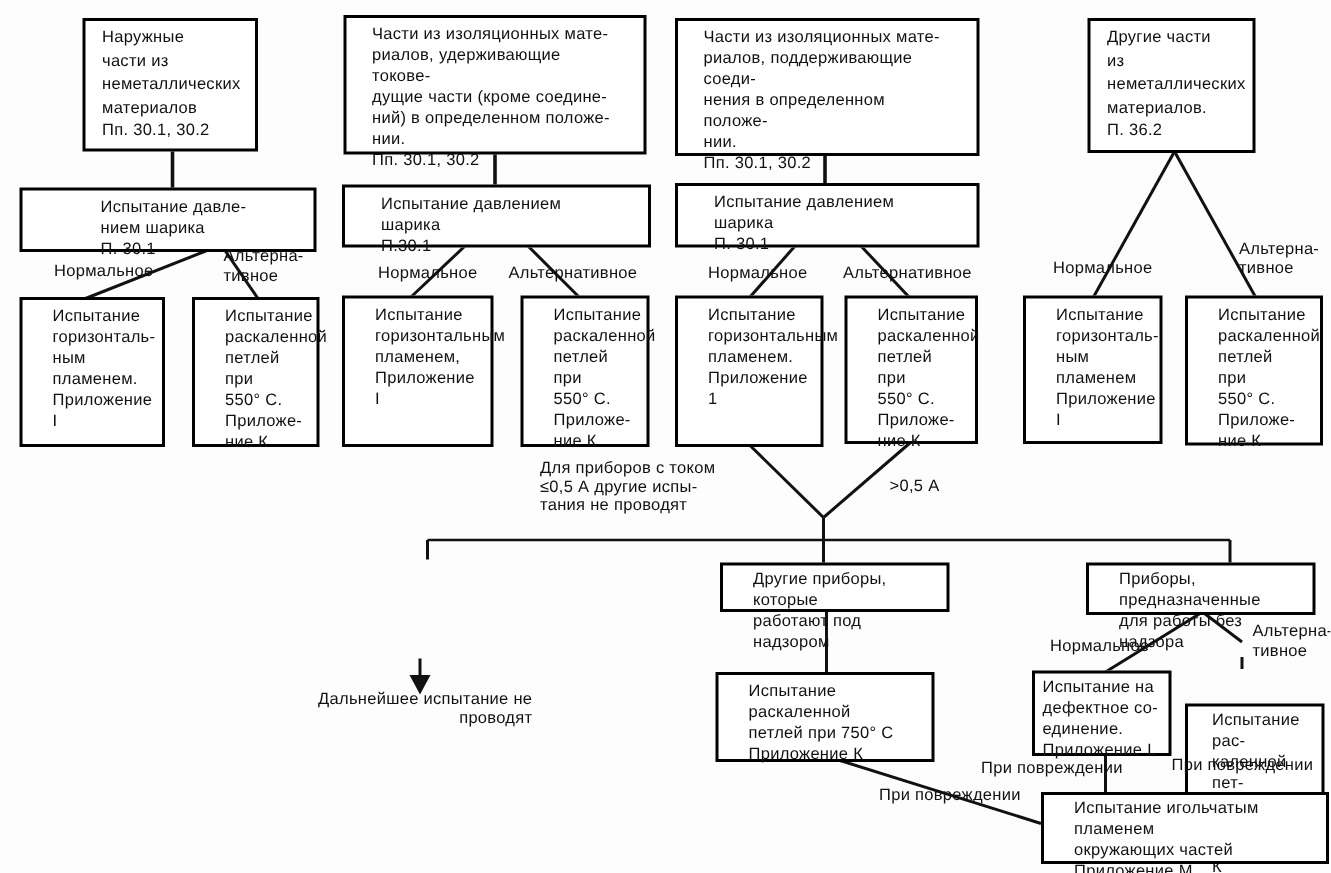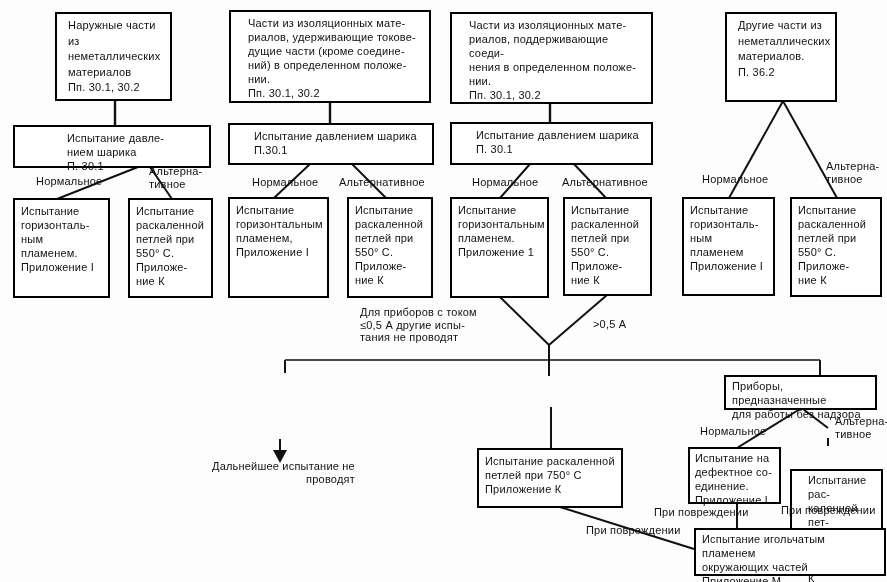--- a/index.html
+++ b/index.html
@@ -2,21 +2,21 @@
 <html><head>
 <meta charset="utf-8">
 <style>
   * { margin:0; padding:0; box-sizing:border-box; }
   html,body { background:#ffffff; }
   body { font-family:"Liberation Sans", sans-serif; color:#111; }
   .canvas { position:relative; width:887px; height:582px; background:#fdfdfd; overflow:hidden; }
   .wires { position:absolute; left:0; top:0; width:887px; height:582px; }
   .box {
     position:absolute; border:2px solid #000; background:#fff;
-    font-size:11px; line-height:14px; padding:4px 6px;
+    font-size:11px; line-height:14px; padding:4px 20px;
     white-space:pre-line; letter-spacing:0.2px;
   }
   .lbl {
     position:absolute; font-size:11px; line-height:12.5px;
     white-space:pre-line; letter-spacing:0.2px; background:transparent;
   }
   
   .a1 { left:55px;  top:12px;  width:117px; height:89px;  padding-left:11px; line-height:15.5px; }
   .a2 { left:229px; top:10px;  width:202px; height:93px;  padding-left:17px; }
   .a3 { left:450px; top:12px;  width:203px; height:92px;  padding-left:17px; }
@@ -174,20 +174,22 @@
 петлей при
 550° С.
 Приложе-
 ние К</div>
 
   <div class="lbl lowcur">Для приборов с током
 ≤0,5 А другие испы-
 тания не проводят</div>
   <div class="lbl highcur">&gt;0,5 А</div>
 
+  <div class="box d2">Другие приборы, которые
+работают под надзором</div>
   <div class="box d3">Приборы, предназначенные
 для работы без надзора</div>
 
   <div class="lbl nofurther">Дальнейшее испытание не
 проводят</div>
   <div class="lbl norm5">Нормальное</div>
   <div class="lbl alt5">Альтерна-
 тивное</div>
 
   <div class="box e2">Испытание раскаленной

